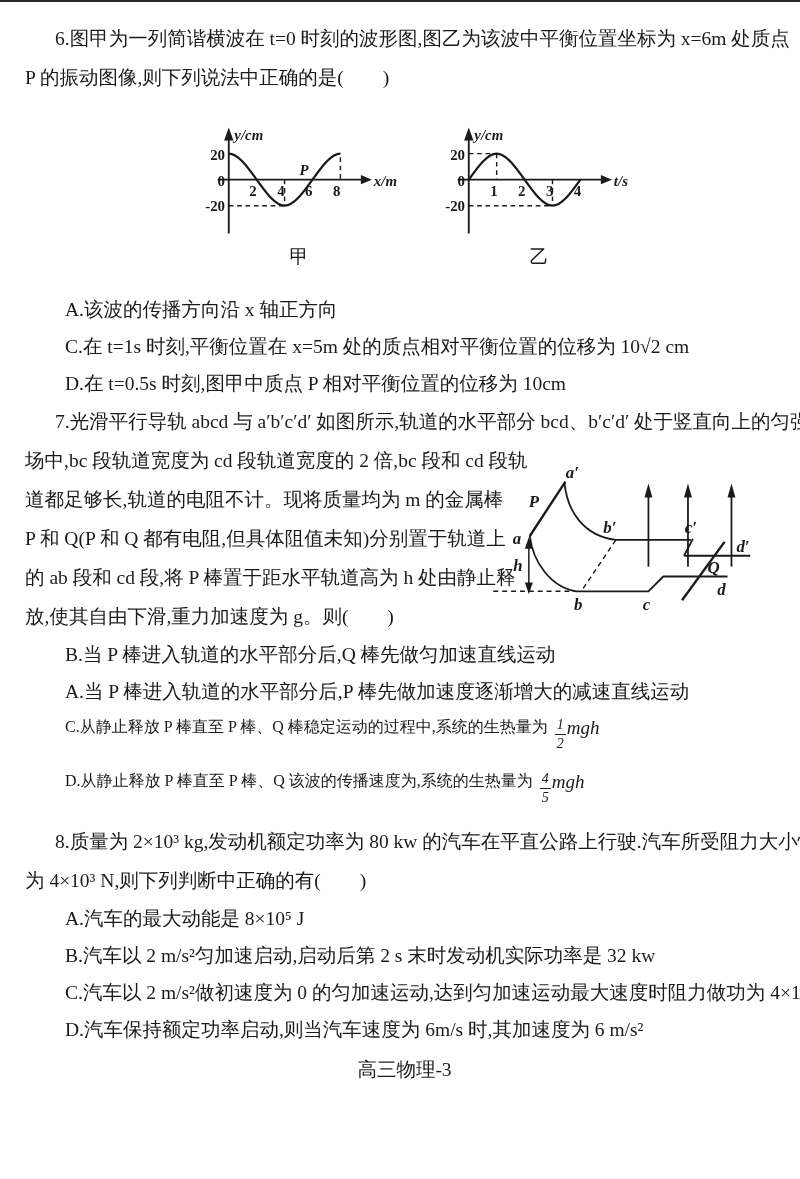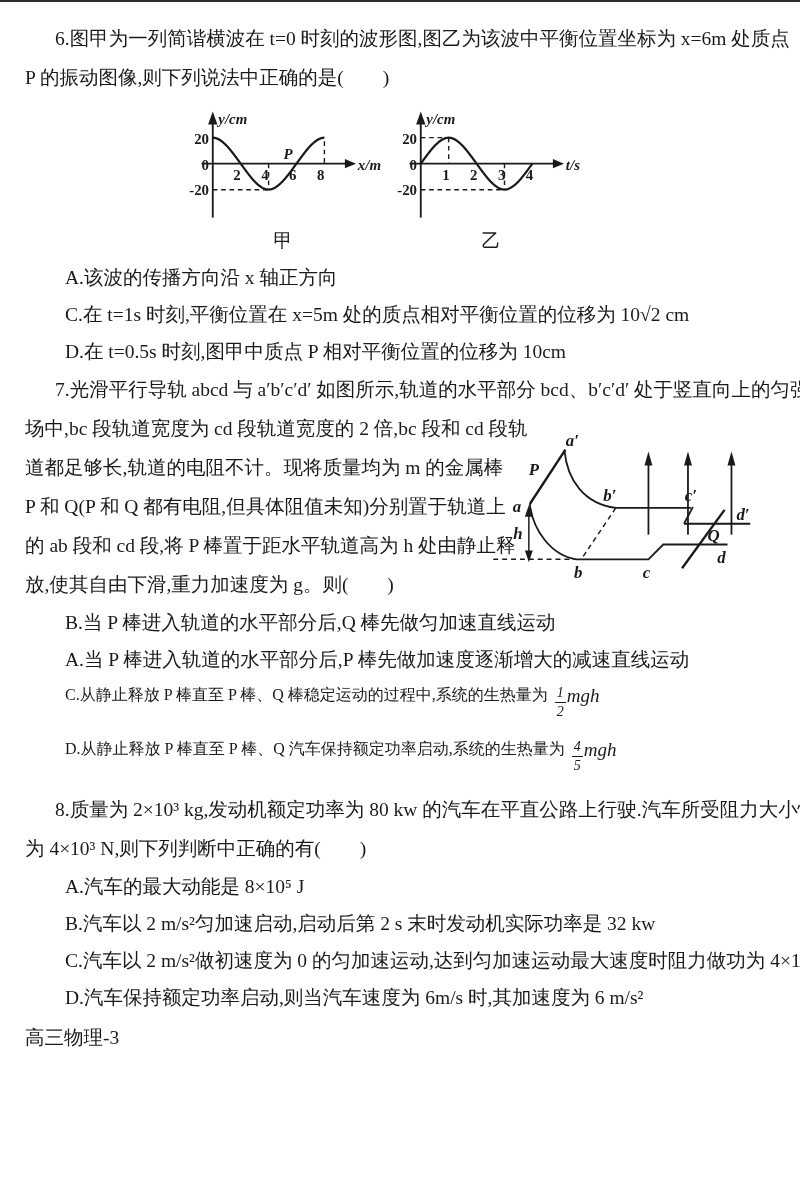--- a/index.html
+++ b/index.html
@@ -16,31 +16,31 @@
   .line{font-size:19.5px;line-height:26px;margin-bottom:13px;white-space:nowrap;}
   .indent{padding-left:30px;}
   .opt{font-size:19.5px;line-height:24px;margin:0 0 13px 40px;white-space:nowrap;}
   .optflex{display:flex;align-items:flex-start;height:46px;margin:0 0 8px 40px;}
   .frac{display:inline-flex;flex-direction:column;align-items:center;
         font-style:italic;font-size:14px;line-height:1.15;margin:0 1px 0 7px;}
   .frac .num{border-bottom:1.4px solid #1a1a1a;padding:0 2px 1px;}
   .frac .den{padding-top:1px;}
   .suffix{font-size:19px;}
   .waves{display:flex;gap:8px;margin:6px 0 12px 158px;}
-  .wavefig{margin:0;text-align:center;}
+  .wavefig{margin:16px;text-align:center;}
   .wavefig figcaption{font-size:19px;margin-top:1px;}
   .q7wrap{display:flex;}
   .q7text{width:462px;flex:0 0 auto;}
   .q7fig{flex:1;display:flex;justify-content:flex-end;align-items:flex-start;padding-top:2px;}
   svg{display:block;}
   svg text{font-family:"Liberation Serif","DejaVu Serif",serif;fill:#1a1a1a;}
   .tick{font-size:16px;font-weight:bold;}
   .var{font-size:16px;font-weight:bold;font-style:italic;}
   .flabel{font-size:17px;font-weight:bold;font-style:italic;}
-  footer{text-align:left;font-size:19.5px;margin-top:14px;}
+  footer{text-align:center;font-size:19.5px;margin-top:14px;}
 </style>
 </head>
 <body>
 
 <div>
 
   <section>
     <div class="line indent">6.图甲为一列简谐横波在 t=0 时刻的波形图,图乙为该波中平衡位置坐标为 x=6m 处质点</div>
     <div class="line">P 的振动图像,则下列说法中正确的是(　　)</div>
 
@@ -165,21 +165,21 @@
     <div class="opt">A.当 P 棒进入轨道的水平部分后,P 棒先做加速度逐渐增大的减速直线运动</div>
     <div class="optflex">
       <span>C.从静止释放 P 棒直至 P 棒、Q 棒稳定运动的过程中,系统的生热量为</span>
       <span class="frac">
         <span class="num">1</span>
         <span class="den">2</span>
       </span>
         <i class="suffix">mgh</i>
     </div>
     <div class="optflex">
-      <span>D.从静止释放 P 棒直至 P 棒、Q 汽车保持额定功率启动,系统的生热量为</span>
+      <span>D.从静止释放 P 棒直至 P 棒、Q 该波的传播速度为,系统的生热量为</span>
       <span class="frac">
         <span class="num">4</span>
         <span class="den">5</span>
       </span>
         <i class="suffix">mgh</i>
     </div>
   </section>
 
   <section style="margin-top:12px;">
     <div class="line indent">8.质量为 2×10³ kg,发动机额定功率为 80 kw 的汽车在平直公路上行驶.汽车所受阻力大小恒</div>

